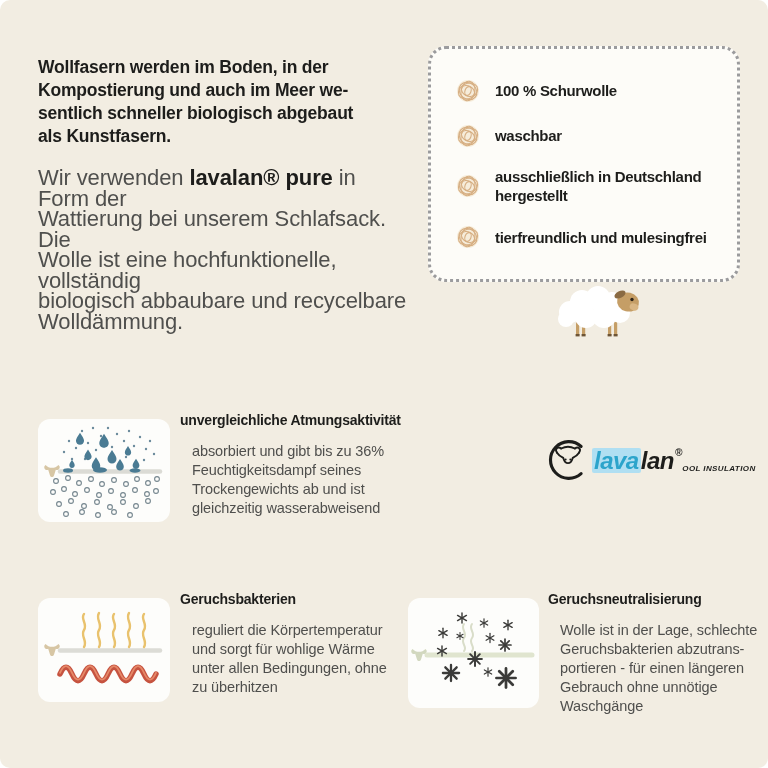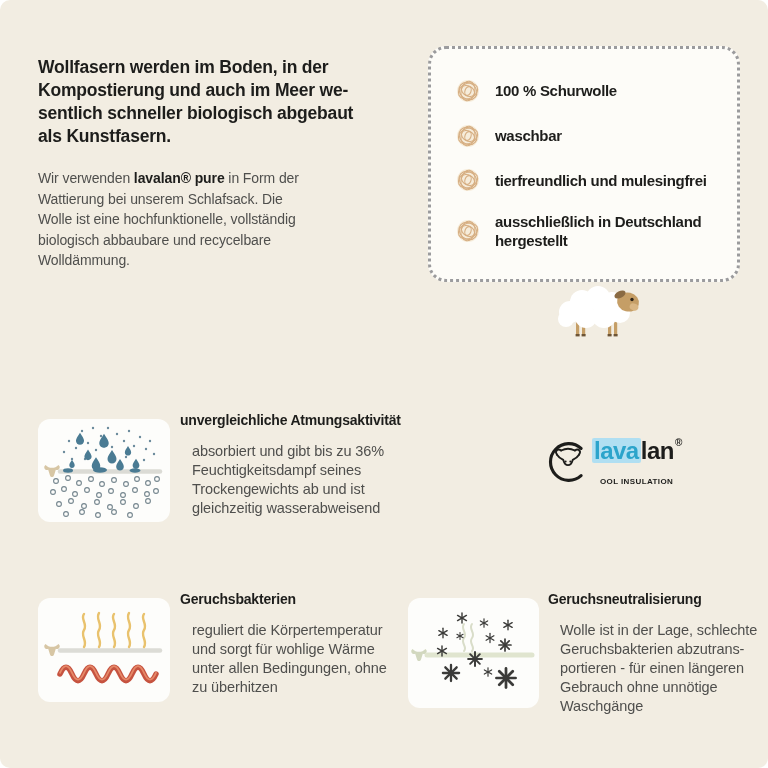--- a/index.html
+++ b/index.html
@@ -4,21 +4,21 @@
 <style>
   html,body{margin:0;padding:0;}
   body{width:768px;height:768px;overflow:hidden;
        font-family:"Liberation Sans","DejaVu Sans",sans-serif;}
   .canvas{position:relative;width:768px;height:768px;background:#f2ede2;border-radius:10px;}
 
   
   .intro{position:absolute;left:38px;top:56px;width:374px;}
   .intro-bold{margin:0;font-weight:bold;font-size:17.5px;line-height:23px;
               color:#1d1d1b;letter-spacing:-0.2px;white-space:pre-line;}
-  .intro-para{margin:20px 0 0;font-size:14px;line-height:20.5px;color:#4f4f4d;
+  .intro-para{margin:20px 0 0;font-size:22px;line-height:20.5px;color:#4f4f4d;
               letter-spacing:-0.1px;white-space:pre-line;}
   .intro-para b{color:#1d1d1b;}
 
   
   .benefits{position:absolute;left:428px;top:46px;width:312px;height:236px;
             box-sizing:border-box;background:#fdfcf8;border:3px dotted #9b9b9d;
             border-radius:18px;display:flex;flex-direction:column;
             justify-content:space-evenly;padding:10px 10px 10px 24px;}
   .benefit-row{display:flex;align-items:center;gap:14px;}
   .benefit-label{font-weight:bold;font-size:15px;color:#1d1d1b;
@@ -32,21 +32,21 @@
   .card{position:absolute;background:#fdfdfb;border-radius:12px;}
   .card svg{display:block;}
   .ftext{position:absolute;}
   .ftitle{margin:0 0 14px;font-weight:bold;font-size:14px;color:#1d1d1b;
           letter-spacing:-0.2px;}
   .fdesc{margin:12px;font-size:14.5px;line-height:19px;color:#4f4f4d;
          letter-spacing:-0.1px;white-space:pre-line;}
 
   
   .logo{position:absolute;left:546px;top:438px;display:flex;align-items:center;gap:2px;}
-  .wordmark{display:flex;flex-direction:column;}
+  .wordmark{display:flex;font-style:italic;}
   .word-row{display:flex;align-items:flex-start;line-height:1;}
   .lava{font-weight:bold;font-size:24px;letter-spacing:-0.5px;color:#2ba4cb;
         background:#b0dff2;padding:1px 2px 0 2px;border-radius:2px;}
   .lan{font-weight:bold;font-size:24px;letter-spacing:-0.5px;color:#1d1d1b;padding-top:1px;}
   .reg{font-size:10px;font-weight:bold;color:#1d1d1b;margin-left:1px;}
   .subtitle{align-self:flex-end;margin:14px 9px 0 0;font-weight:bold;font-size:8px;
             letter-spacing:0.4px;color:#1d1d1b;}
   .defs{position:absolute;width:0;height:0;overflow:hidden;}
 </style>
 </head>
@@ -102,27 +102,27 @@
     <div class="benefit-row">
       <svg class="wool" viewBox="0 0 26 26">
           <use href="#wool-ball" x="13" y="13" stroke="#d6ae82" stroke-width="1.1"></use>
         </svg>
       <span class="benefit-label">waschbar</span>
     </div>
     <div class="benefit-row">
       <svg class="wool" viewBox="0 0 26 26">
           <use href="#wool-ball" x="13" y="13" stroke="#d6ae82" stroke-width="1.1"></use>
         </svg>
-      <span class="benefit-label">tierfreundlich und mulesingfrei</span>
+      <span class="benefit-label">ausschließlich in Deutschland hergestellt</span>
     </div>
     <div class="benefit-row">
       <svg class="wool" viewBox="0 0 26 26">
           <use href="#wool-ball" x="13" y="13" stroke="#d6ae82" stroke-width="1.1"></use>
         </svg>
-      <span class="benefit-label">ausschließlich in Deutschland hergestellt</span>
+      <span class="benefit-label">tierfreundlich und mulesingfrei</span>
     </div>
   </aside>
 
   <svg class="sheep" width="96" height="54" viewBox="0 0 96 54">
     <rect x="24" y="36" width="3.2" height="14" rx="1.4" fill="#c59e66"></rect>
     <rect x="30" y="36" width="3.2" height="14" rx="1.4" fill="#c59e66"></rect>
     <rect x="56" y="36" width="3.2" height="14" rx="1.4" fill="#c59e66"></rect>
     <rect x="62" y="36" width="3.2" height="14" rx="1.4" fill="#c59e66"></rect>
     <rect x="23.6" y="48" width="4" height="2.4" fill="#6d5435"></rect>
     <rect x="29.6" y="48" width="4" height="2.4" fill="#6d5435"></rect>

